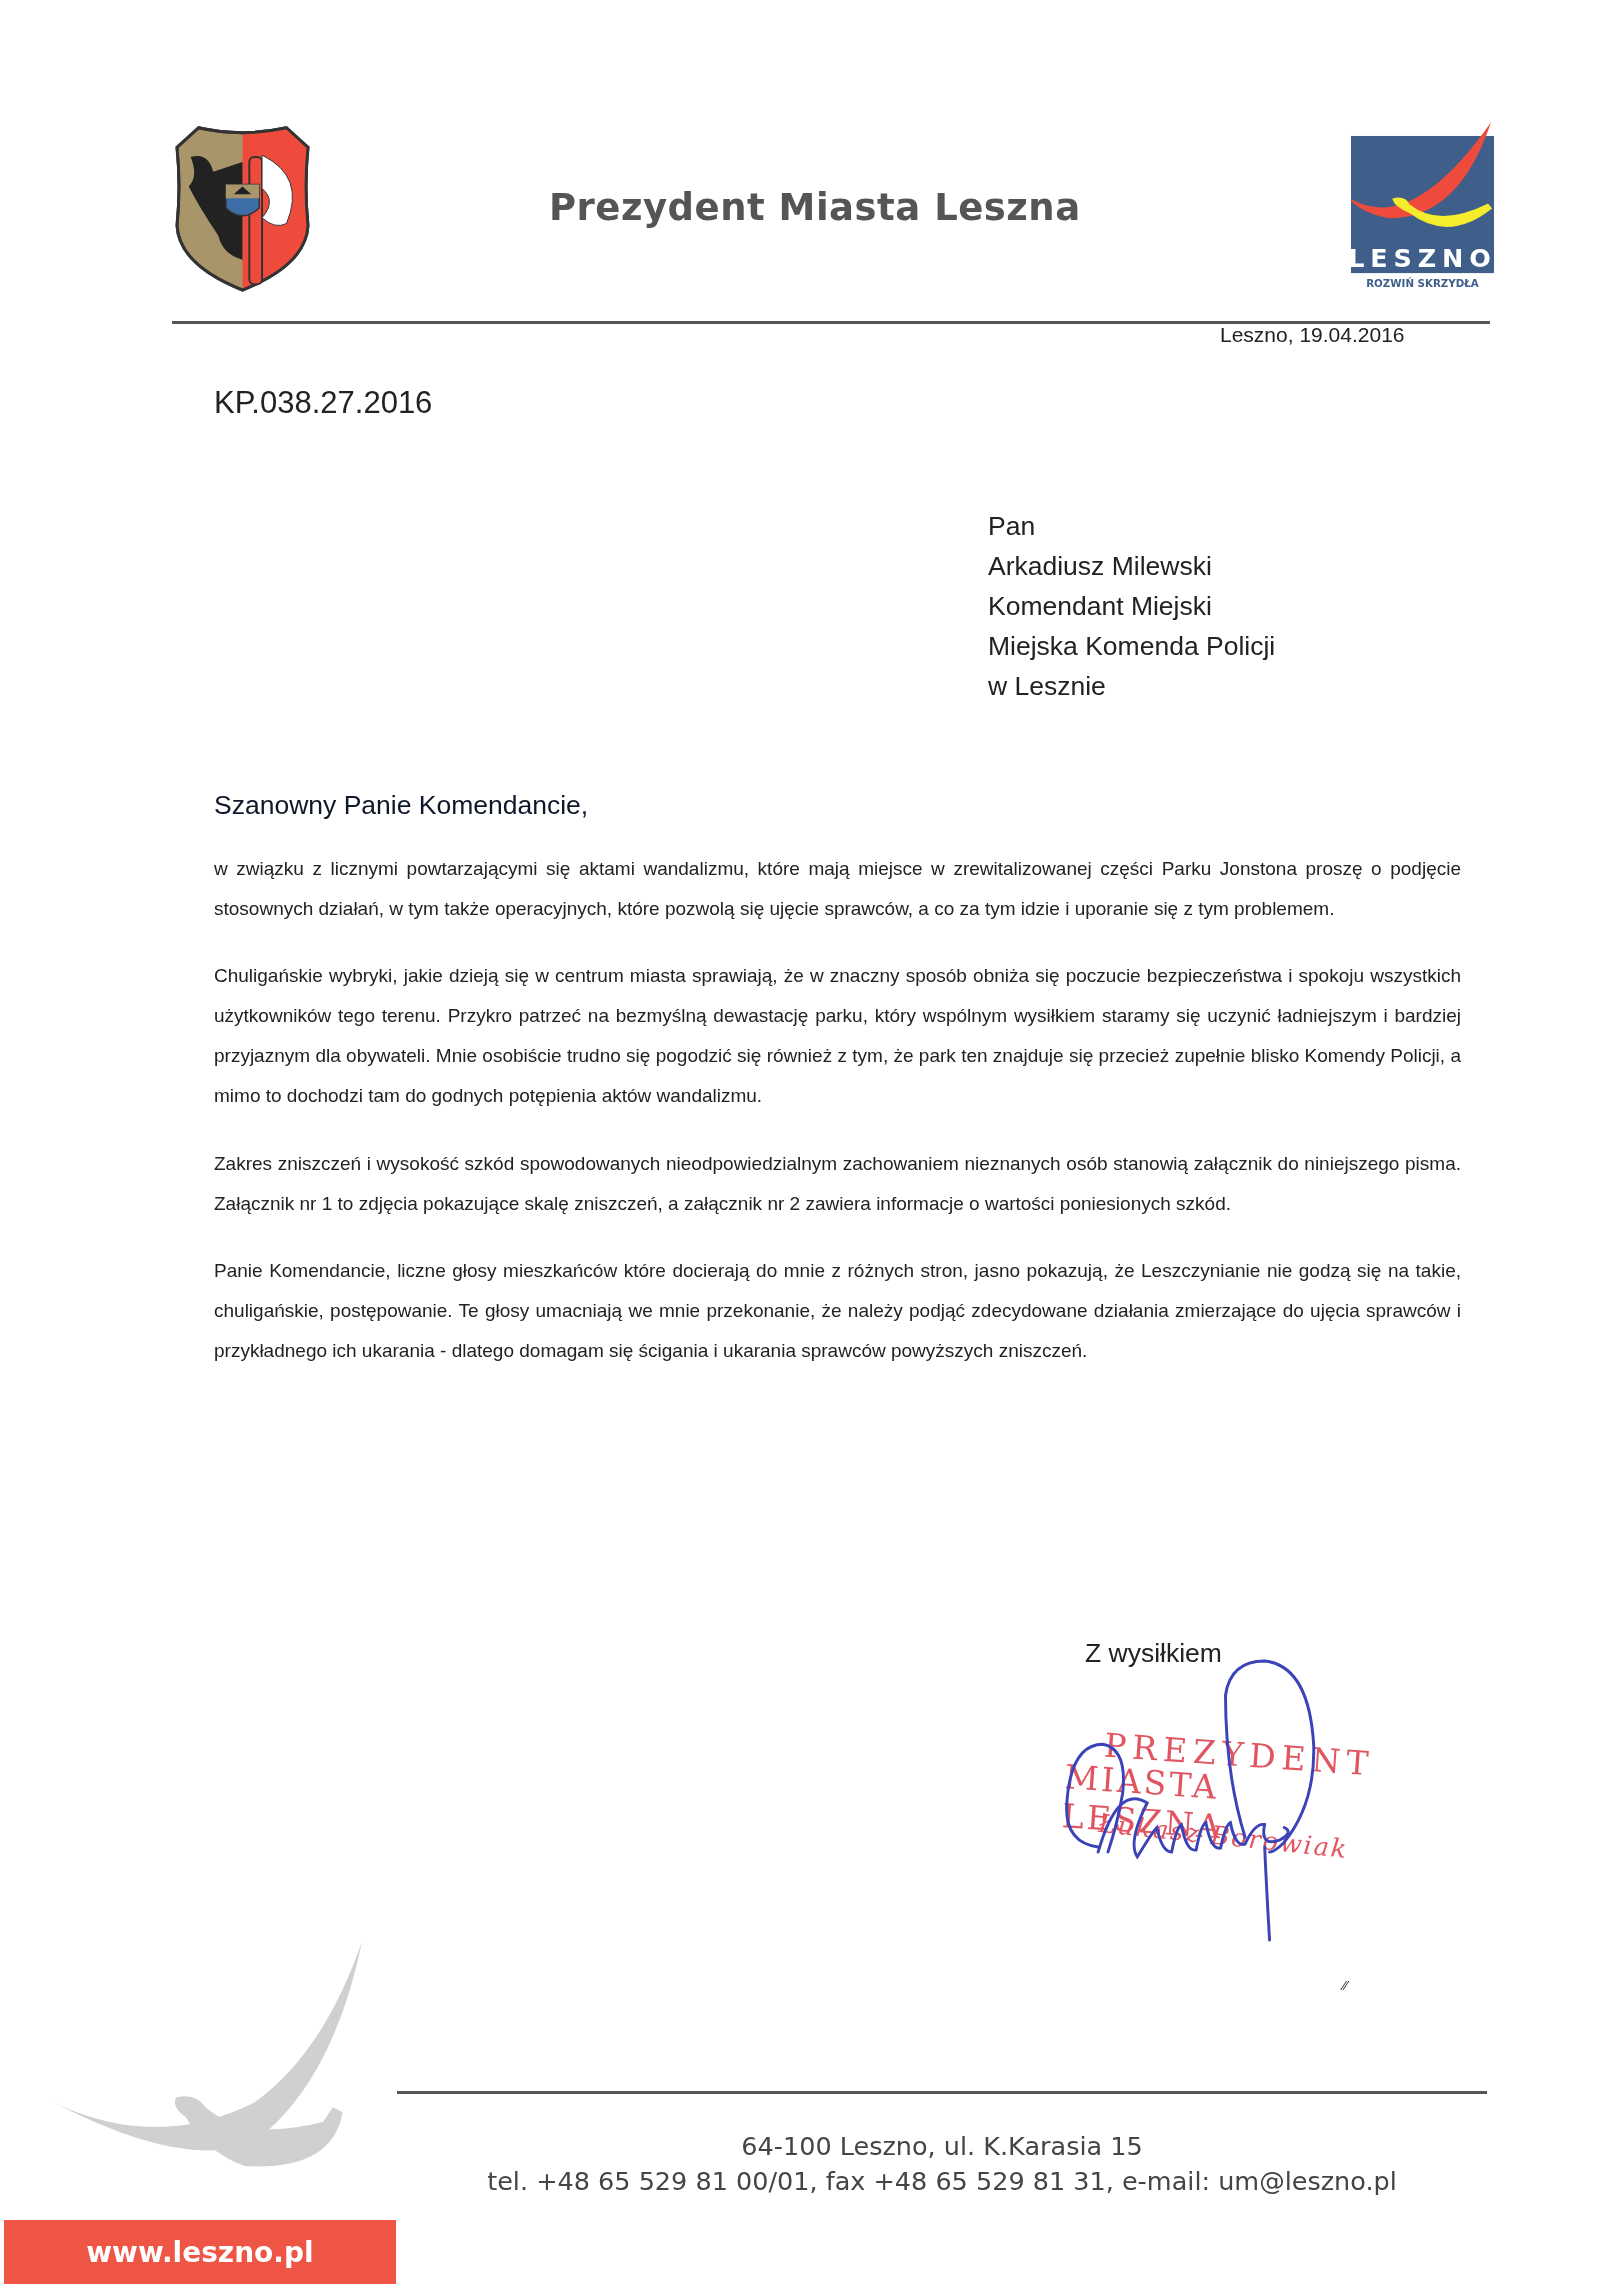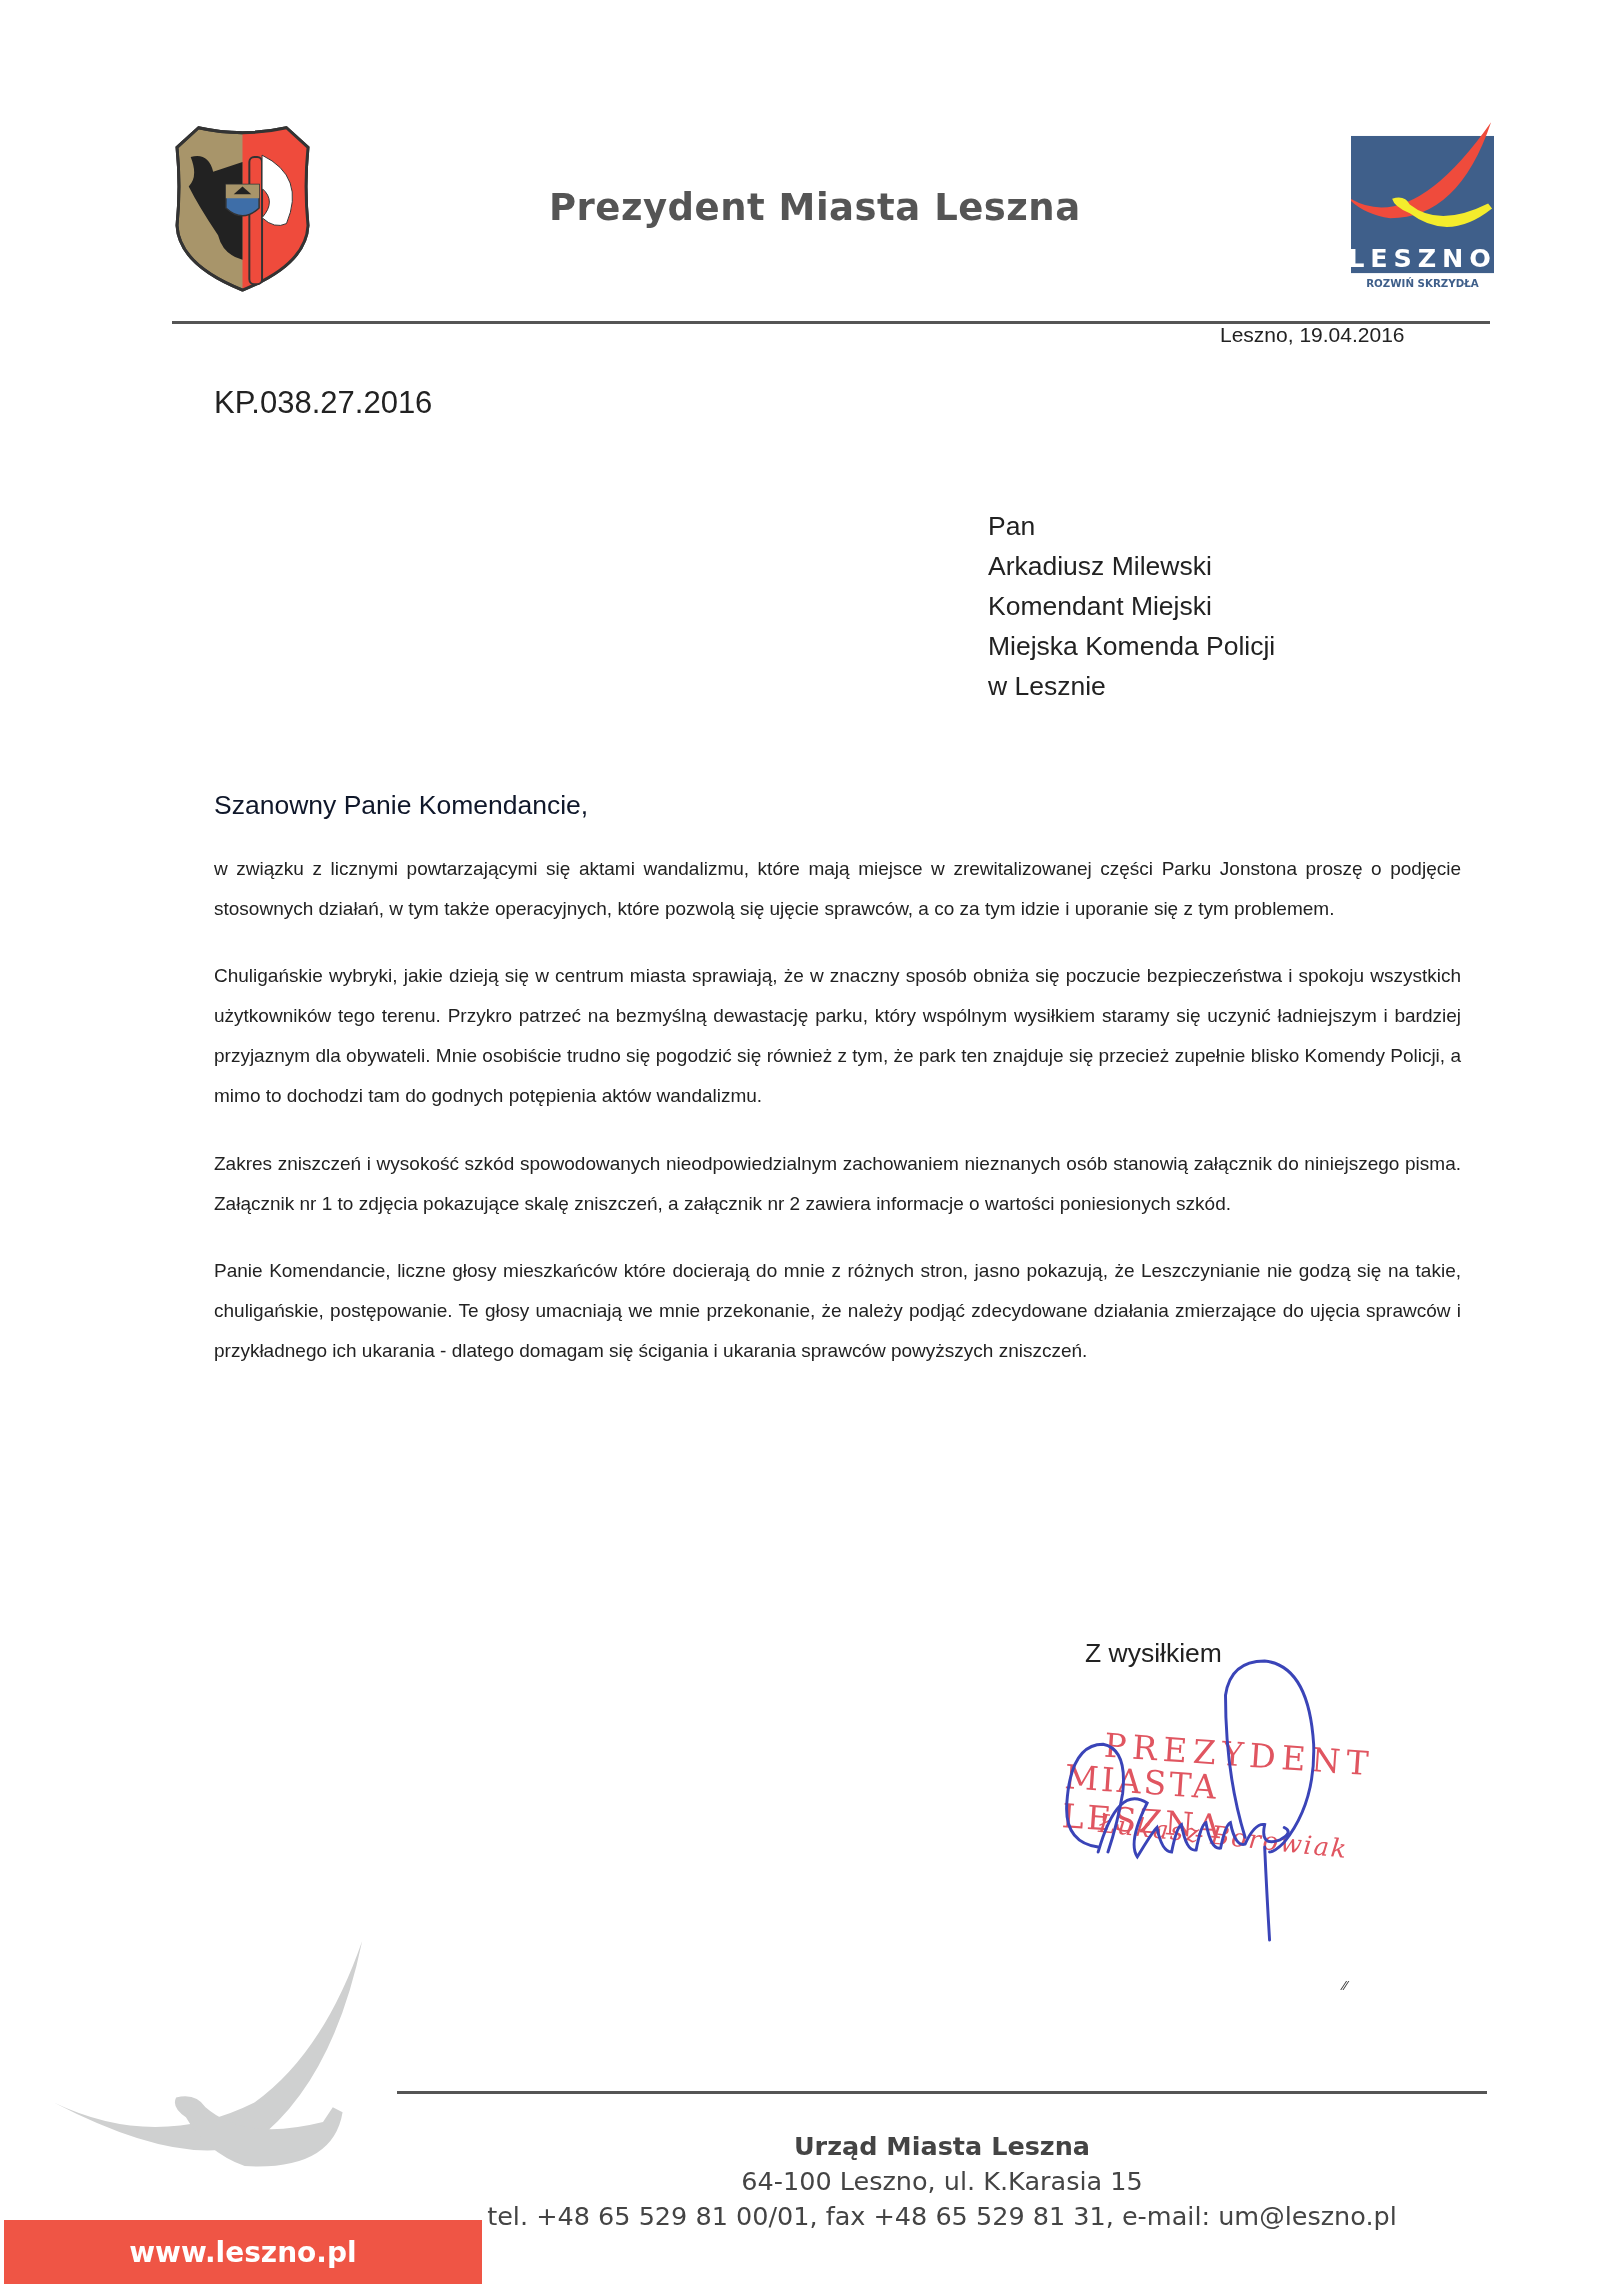--- a/index.html
+++ b/index.html
@@ -24,21 +24,21 @@
   .stamp .l1 { position:absolute; left:41px; top:0px; font-size:33px; letter-spacing:5.9px; transform:rotate(4deg); }
   .stamp .l2 { position:absolute; left:0px; top:33px; font-size:33px; letter-spacing:2.9px; transform:rotate(4deg); }
   .stamp .l3 { position:absolute; left:35px; top:86px; font-size:25.5px; font-style:italic; letter-spacing:2px; transform:rotate(6deg); }
   .swoosh-grey { left:39px; top:1936px; width:333px; height:235px; }
   .footer-rule { left:397px; top:2091px; width:1090px; height:2.9px; background:#555; }
   .footer { left:397px; top:2129px; width:1090px; text-align:center; color:#444;
             font-family:"DejaVu Sans", sans-serif; }
   .footer .org { font-weight:bold; font-size:25.5px; line-height:35px; }
   .footer .addr { font-size:25.5px; line-height:35px; }
   .footer .contact { font-size:25.5px; line-height:35px; }
-  .www { left:3.9px; top:2220px; width:478px; height:64px; background:#ef5545;
+  .www { left:3.9px; top:2220px; width:392px; height:64px; background:#ef5545;
          color:#fff; font-family:"DejaVu Sans", sans-serif; font-weight:bold; font-size:28px;
          display:flex; align-items:center; justify-content:center; }
   .dot-mark { left:1343px; top:1978px; font-size:13.7px; color:#333; }
 </style>
 </head>
 <body>
 
 <svg class="abs crest" viewBox="0 0 150 178">
   <path d="M8 30 L30 10 Q75 20 120 10 L142 30 Q138 70 142 110 Q140 150 75 176 Q10 150 8 110 Q12 70 8 30 Z" fill="#a8956a" stroke="#333" stroke-width="3"></path>
   <path d="M75 16 Q100 16 120 10 L142 30 Q138 70 142 110 Q140 150 75 176 Z" fill="#ef4b3c"></path>
@@ -102,21 +102,20 @@
 <div class="abs dot-mark">⁄⁄</div>
 
 <svg class="abs swoosh-grey" viewBox="0 0 340 240">
   <path d="M15 170 Q120 220 220 170 Q290 120 330 5 Q300 150 220 210 Q150 240 15 170 Z" fill="#cfd0d0"></path>
   <path d="M140 165 Q160 160 170 175 Q210 210 290 190 L300 175 L310 180 Q300 240 210 235 Q170 220 150 185 Q135 175 140 165 Z" fill="#cfd0d0"></path>
 </svg>
 
 <div class="abs footer-rule"></div>
 
 <div class="abs footer">
-  <div class="org">Urząd Miasta Leszna</div>
   <div class="addr">64-100 Leszno, ul. K.Karasia 15</div>
   <div class="contact">tel. +48 65 529 81 00/01, fax +48 65 529 81 31, e-mail: um@leszno.pl</div>
 </div>
 
 <div class="abs www">
   <span>www.leszno.pl</span>
 </div>
 
 
 </body></html>

